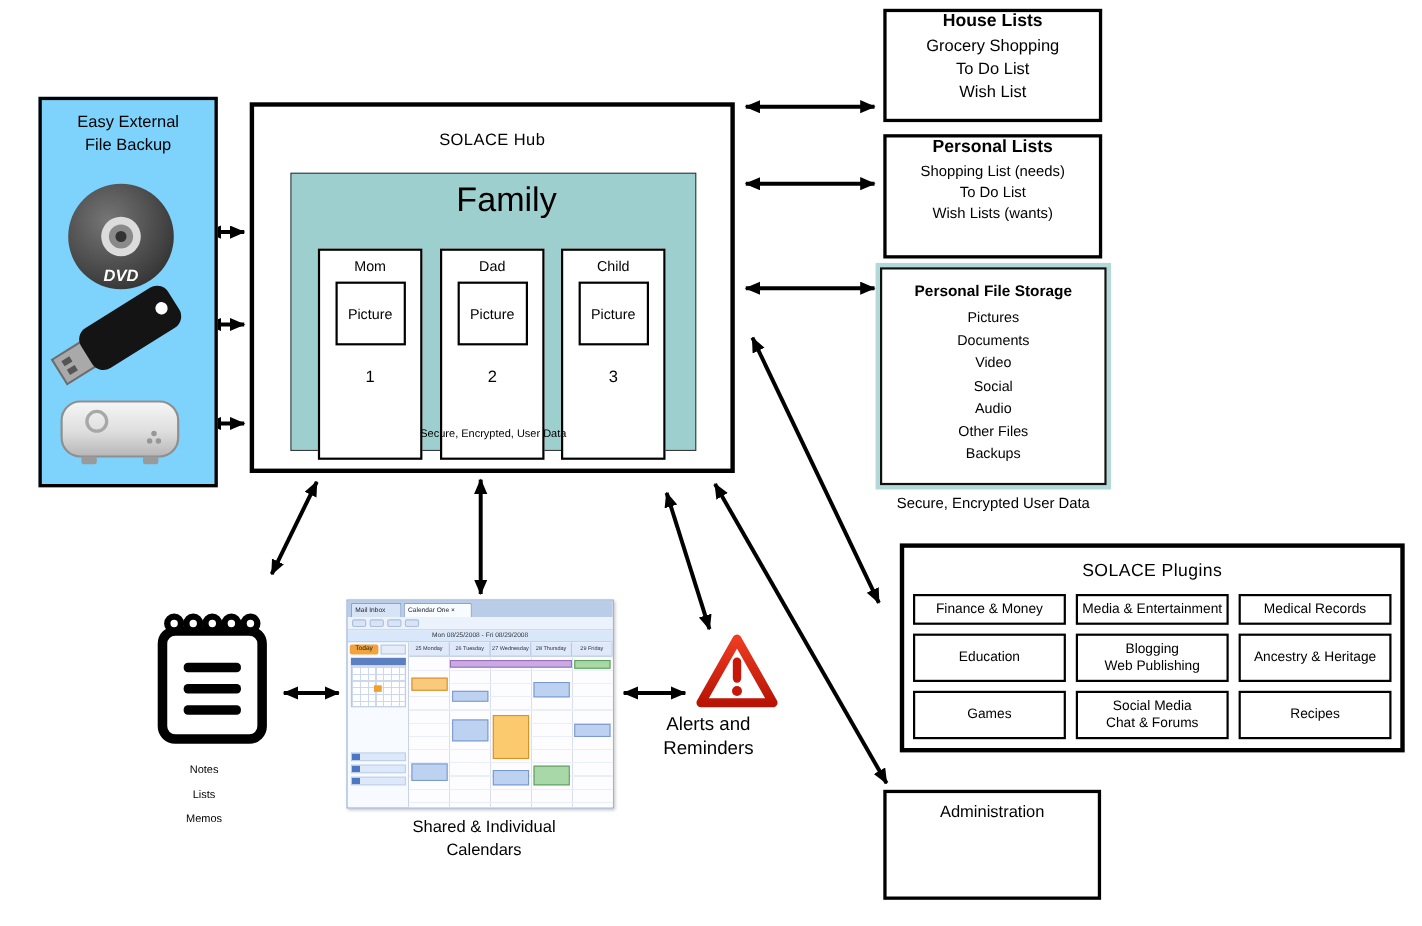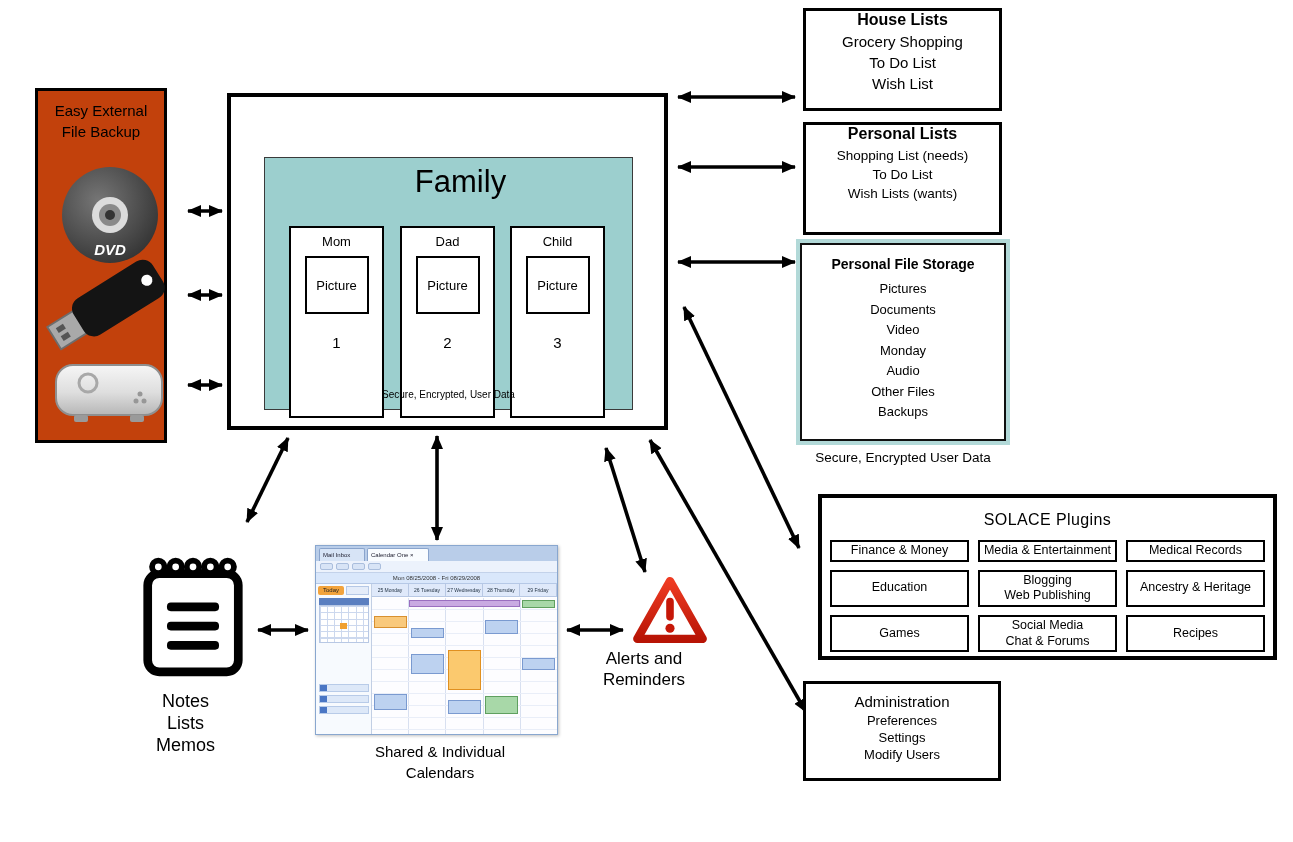--- a/index.html
+++ b/index.html
@@ -7,21 +7,21 @@
   body { font-family:"Liberation Sans", sans-serif; color:#000; }
   .canvas { position:relative; width:1293px; height:842px; background:#fff; overflow:hidden; }
   .abs { position:absolute; }
   .pre { white-space:pre-line; }
   .ctr { text-align:center; }
 
   
   .arrows { left:0; top:0; pointer-events:none; }
 
   
-  .backup-box { left:35px; top:88px; width:132px; height:355px; border:3px solid #000; background:#c2410c;padding-left:44px; }
+  .backup-box { left:35px; top:88px; width:163px; height:355px; border:3px solid #000; background:#7dd3fc;padding-left:44px; }
   .backup-title { left:0; top:9px; width:100%; font-size:15px; line-height:21px; }
   .dvd-icon { left:22px; top:74px; width:100px; height:100px; }
   .usb-icon { left:4px; top:182px; width:140px; height:58px; transform:rotate(-32deg); }
   .hdd-icon { left:14px; top:270px; width:114px; height:66px; }
 
   
   .hub-box { left:227px; top:93px; width:441px; height:337px; border:4px solid #000; background:#fff; }
   .hub-title { left:0; top:22px; width:100%; font-size:15px; letter-spacing:.4px; }
   .family-box { left:33px; top:60px; width:369px; height:253px; background:#9ccfce; border:1px solid #3a3a3a; }
   .family-title { left:12px; top:6px; width:100%; font-size:31px; }
@@ -40,35 +40,35 @@
   .house-items { font-size:15px; line-height:21px; text-align:center; margin-top:2px; }
   .personal-items { font-size:13.5px; line-height:19px; text-align:center; margin-top:3px; }
 
   .storage-box { left:800px; top:243px; width:206px; height:198px; border:2px solid #101010;
                  box-shadow:0 0 0 4px #b2d9d8; background:#fff; }
   .storage-title { margin-top:11px; font-weight:bold; font-size:14px; text-align:center; }
   .storage-items { font-size:13px; line-height:20.5px; text-align:center; margin-top:7px; }
   .storage-caption { left:795px; top:450px; width:216px; font-size:13.5px; }
 
   
-  .plugins-box { left:818px; top:494px; width:459px; height:166px; border:4px solid #000; background:#fff; }
+  .plugins-box { left:818px; top:494px; width:459px; height:190px; border:4px solid #000; background:#fff; }
   .plugins-title { left:0; top:13px; width:100%; font-size:16px; letter-spacing:.4px; }
   .plugins-grid { position:absolute; left:8px; top:42px; right:8px; bottom:8px;
                   display:grid; grid-template-columns:repeat(3,1fr); gap:8px 9px; }
   .plugin-cell { border:2px solid #000; background:#fff; display:flex; align-items:center; justify-content:center;
                  text-align:center; font-size:12.5px; line-height:1.25; white-space:pre-line; padding:1px 2px; }
 
   
-  .admin-box { left:803px; top:681px; width:198px; height:100px; border:3px solid #000; background:#fff; }
+  .admin-box { left:803px; top:718px; width:198px; height:100px; border:3px solid #000; background:#fff; }
   .admin-title { margin-top:9px; font-size:15px; text-align:center; }
   .admin-items { font-size:13px; line-height:17px; text-align:center; margin-top:2px; }
 
   
   .notes-icon { left:140px; top:551px; width:106px; height:130px; }
-  .notes-label { left:133px; top:690px; width:105px; font-size:18px; line-height:22px; }
+  .notes-label { left:133px; top:690px; width:105px; font-size:10px; line-height:22px; }
 
   
   .alert-icon { left:632px; top:574px; width:76px; height:72px; }
   .alert-label { left:585px; top:648px; width:118px; font-size:17px; line-height:21px; }
 
   
   .calendar { left:315px; top:545px; width:243px; height:190px; background:#fff; border:1px solid #89a7cf;
               box-shadow:1px 1px 3px rgba(0,0,0,.25); overflow:hidden; }
   .calendar-label { left:350px; top:741px; width:180px; font-size:15px; line-height:21px; }
   .cal-tabs { height:15px; background:#b9cde9; display:flex; gap:2px; padding:2px 0 0 3px; }
@@ -176,20 +176,21 @@
       <circle cx="36" cy="22" r="9" fill="none" stroke="#a8a8a8" stroke-width="3"></circle>
       <circle cx="84" cy="40" r="2.5" fill="#979797"></circle>
       <circle cx="92" cy="40" r="2.5" fill="#979797"></circle>
       <circle cx="88" cy="33" r="2.5" fill="#979797"></circle>
       <rect x="22" y="54" width="14" height="7" rx="2" fill="#9a9a9a"></rect>
       <rect x="78" y="54" width="14" height="7" rx="2" fill="#9a9a9a"></rect>
     </svg>
   </div>
 
   <div class="abs hub-box">
+    <div class="abs hub-title ctr">SOLACE Hub</div>
 
     <div class="abs family-box">
       <div class="abs family-title ctr">Family</div>
 
       <div class="abs member m0">
         <div class="abs member-name ctr">Mom</div>
         <div class="abs picture-box">Picture</div>
         <div class="abs member-number ctr">1</div>
       </div>
       <div class="abs member m1">
@@ -224,21 +225,21 @@
       <div>Wish Lists (wants)</div>
     </div>
   </div>
 
   <div class="abs storage-box">
     <div class="storage-title">Personal File Storage</div>
     <div class="storage-items">
       <div>Pictures</div>
       <div>Documents</div>
       <div>Video</div>
-      <div>Monday</div>
+      <div>Social</div>
       <div>Audio</div>
       <div>Other Files</div>
       <div>Backups</div>
     </div>
   </div>
   <div class="abs storage-caption ctr">Secure, Encrypted User Data</div>
 
   <div class="abs plugins-box">
     <div class="abs plugins-title ctr">SOLACE Plugins</div>
     <div class="plugins-grid">
@@ -251,25 +252,20 @@
       <div class="plugin-cell">Ancestry &amp; Heritage</div>
       <div class="plugin-cell">Games</div>
       <div class="plugin-cell">Social Media
 Chat &amp; Forums</div>
       <div class="plugin-cell">Recipes</div>
     </div>
   </div>
 
   <div class="abs admin-box">
     <div class="admin-title">Administration</div>
-    <div class="admin-items">
-      <div>Preferences</div>
-      <div>Settings</div>
-      <div>Modify Users</div>
-    </div>
   </div>
 
   <svg class="abs notes-icon" viewBox="0 0 110 132">
     <rect x="8" y="22" width="94" height="102" rx="12" fill="#fff" stroke="#000" stroke-width="9"></rect>
     <g stroke="#000" stroke-width="6" fill="#fff">
       <circle cx="19" cy="15" r="6.5"></circle>
       <circle cx="37" cy="15" r="6.5"></circle>
       <circle cx="55" cy="15" r="6.5"></circle>
       <circle cx="73" cy="15" r="6.5"></circle>
       <circle cx="91" cy="15" r="6.5"></circle>

